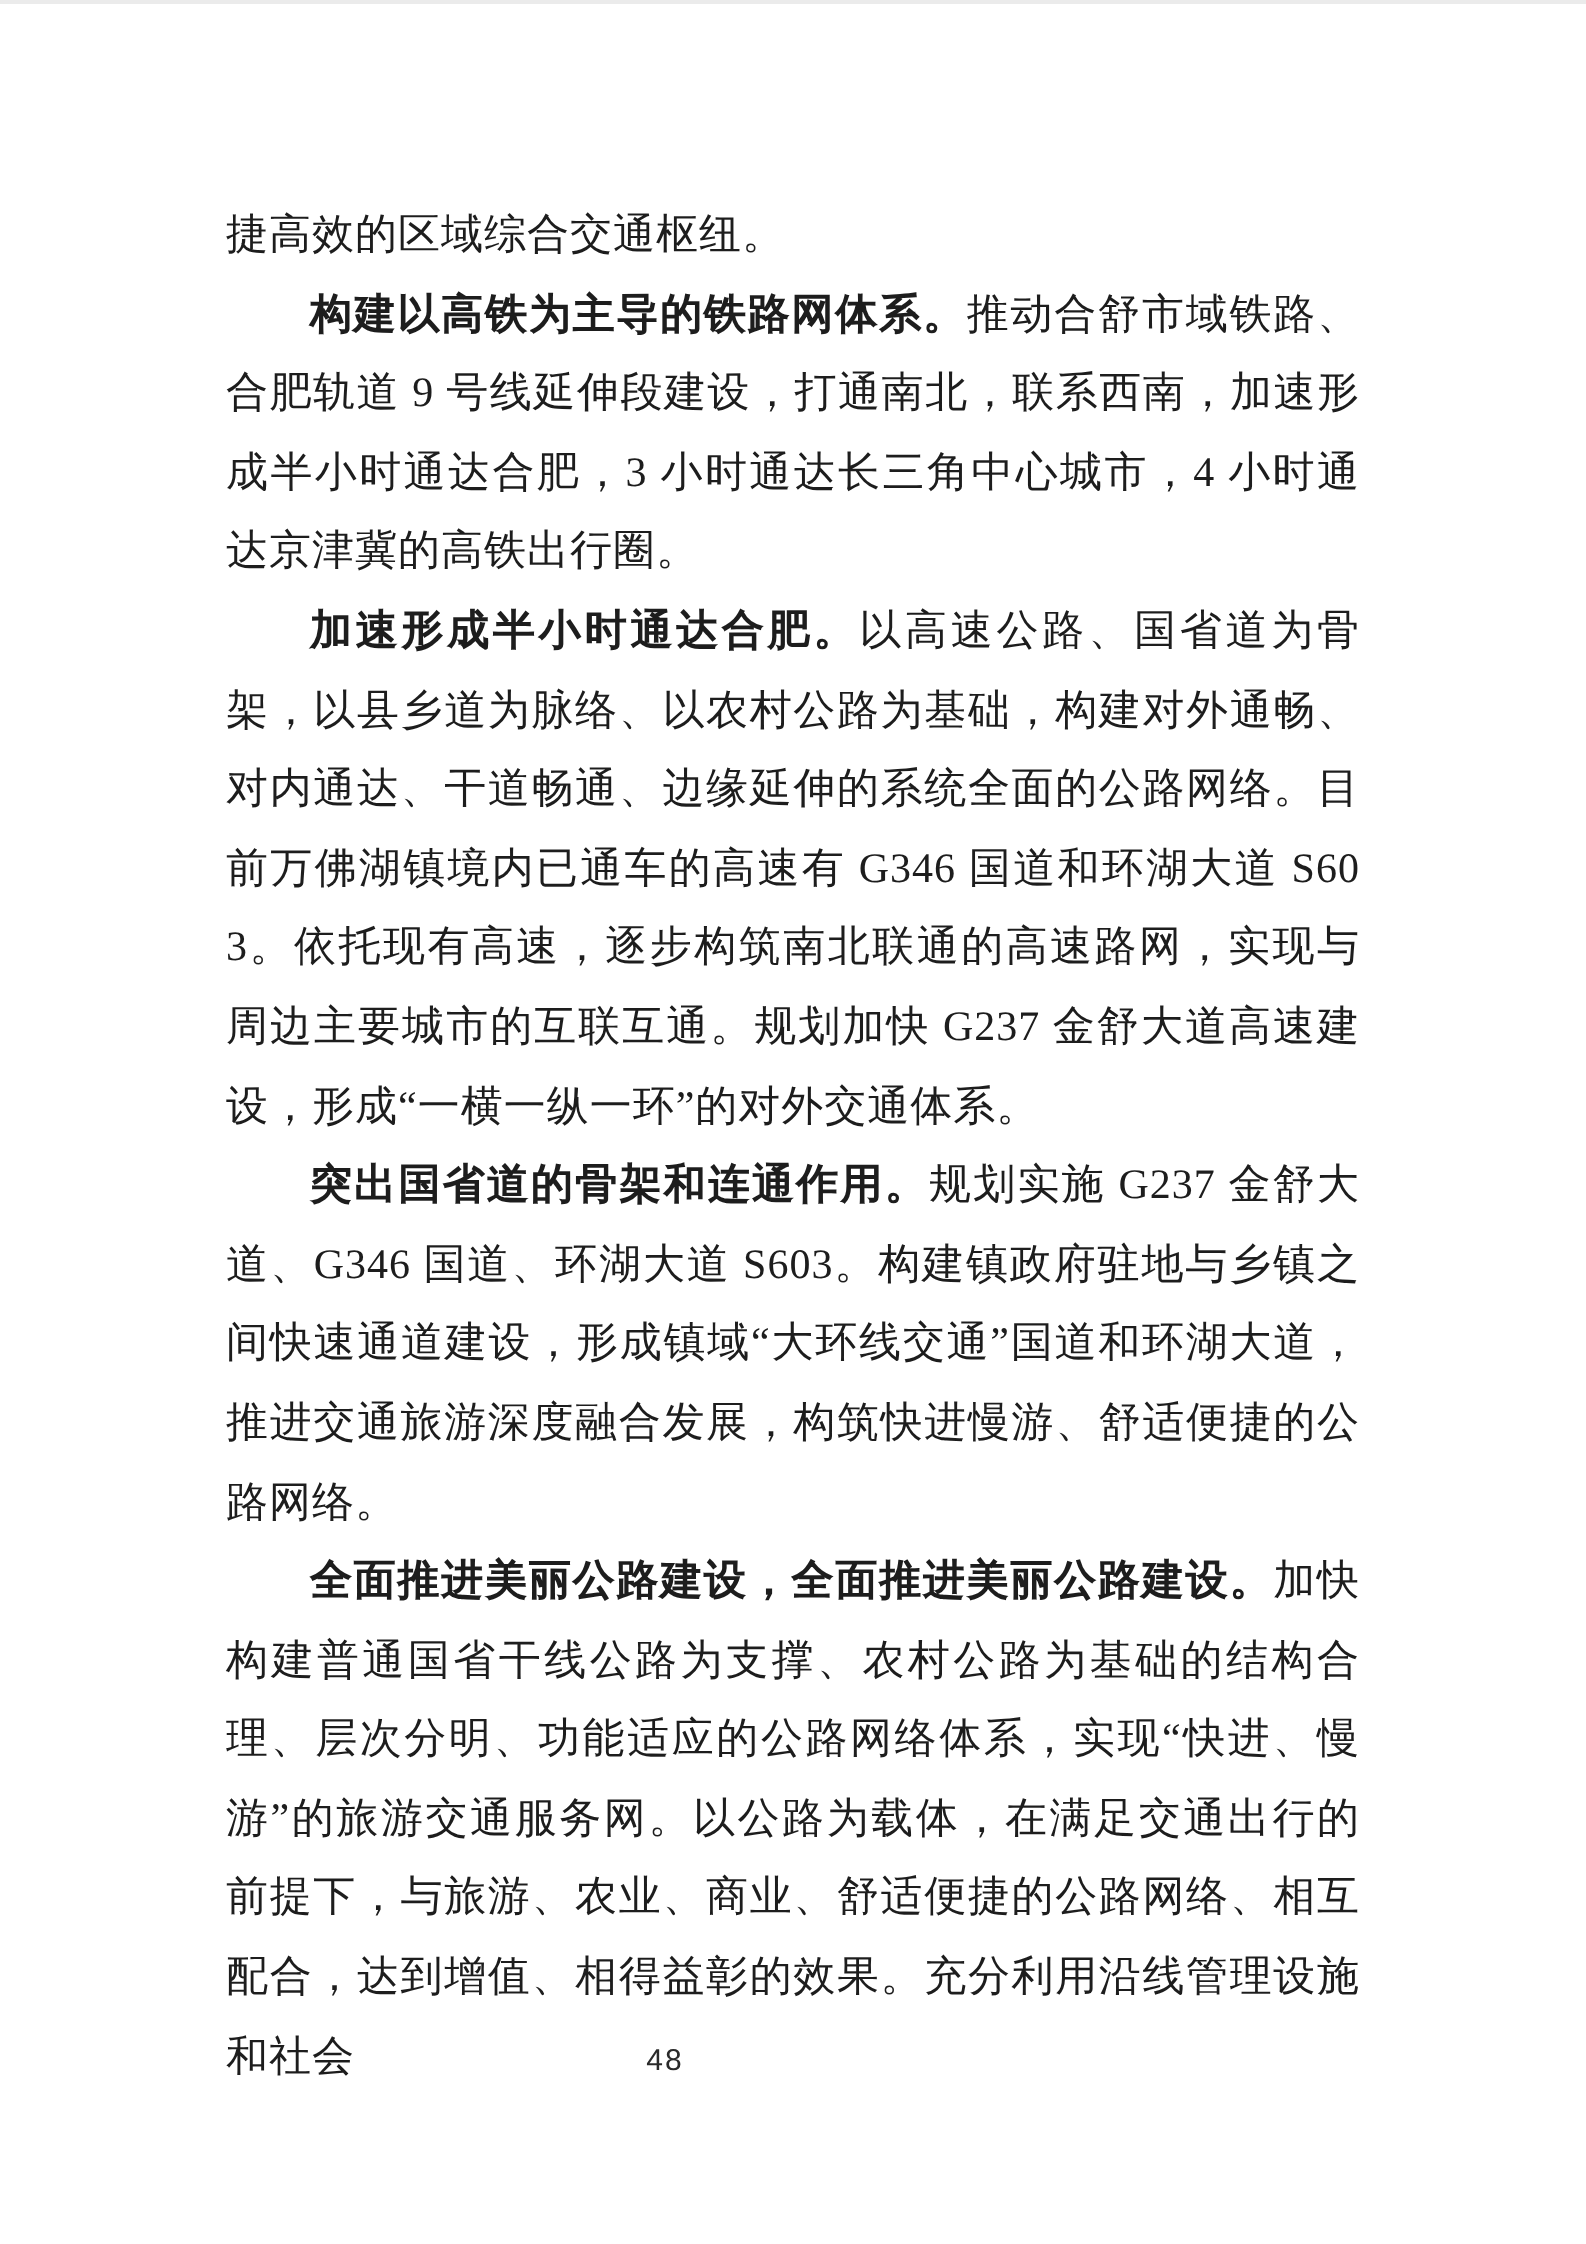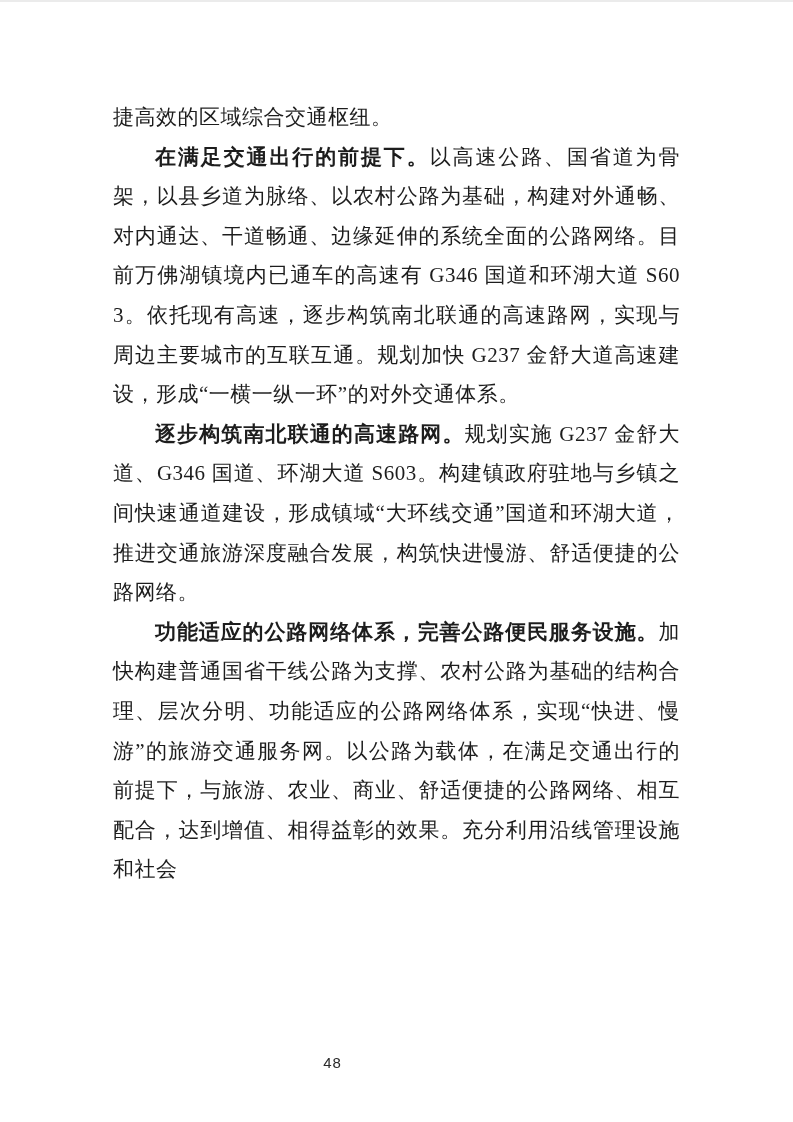--- a/index.html
+++ b/index.html
@@ -47,44 +47,45 @@
   }
   .para.continuation {
     text-indent: 0;
   }
   .para .lead {
     font-weight: 700;
   }
   .page-footer {
     position: absolute;
     left: 0;
-    top: 1054px;
+    top: 1022px;
     width: 665px;
     text-align: center;
   }
   .page-number {
     font-size: 15px;
     color: #2a2a2a;
     font-family: "Liberation Sans", "DejaVu Sans", sans-serif;
     letter-spacing: 1px;
   }
 </style>
 </head>
 <body>
 
 <div class="page">
   <div class="scan-edge"></div>
 
   <main class="text-block">
     <p class="para continuation"><span class="lead"></span><span>捷高效的区域综合交通枢纽。</span></p>
 
+    <p class="para"><span class="lead">构建以高铁为主导的铁路网体系。</span><span>推动合舒市域铁路、合肥轨道 9 号线延伸段建设，打通南北，联系西南，加速形成半小时通达合肥，3 小时通达长三角中心城市，4 小时通达京津冀的高铁出行圈。</span></p>
 
-    <p class="para"><span class="lead">在满足交通出行的前提下。</span><span>以高速公路、国省道为骨架，以县乡道为脉络、以农村公路为基础，构建对外通畅、对内通达、干道畅通、边缘延伸的系统全面的公路网络。目前万佛湖镇境内已通车的高速有 G346 国道和环湖大道 S603。依托现有高速，逐步构筑南北联通的高速路网，实现与周边主要城市的互联互通。规划加快 G237 金舒大道高速建设，形成“一横一纵一环”的对外交通体系。</span></p>
+    <p class="para"><span class="lead">加速形成半小时通达合肥。</span><span>以高速公路、国省道为骨架，以县乡道为脉络、以农村公路为基础，构建对外通畅、对内通达、干道畅通、边缘延伸的系统全面的公路网络。目前万佛湖镇境内已通车的高速有 G346 国道和环湖大道 S603。依托现有高速，逐步构筑南北联通的高速路网，实现与周边主要城市的互联互通。规划加快 G237 金舒大道高速建设，形成“一横一纵一环”的对外交通体系。</span></p>
 
-    <p class="para"><span class="lead">逐步构筑南北联通的高速路网。</span><span>规划实施 G237 金舒大道、G346 国道、环湖大道 S603。构建镇政府驻地与乡镇之间快速通道建设，形成镇域“大环线交通”国道和环湖大道，推进交通旅游深度融合发展，构筑快进慢游、舒适便捷的公路网络。</span></p>
+    <p class="para"><span class="lead">突出国省道的骨架和连通作用。</span><span>规划实施 G237 金舒大道、G346 国道、环湖大道 S603。构建镇政府驻地与乡镇之间快速通道建设，形成镇域“大环线交通”国道和环湖大道，推进交通旅游深度融合发展，构筑快进慢游、舒适便捷的公路网络。</span></p>
 
-    <p class="para"><span class="lead">功能适应的公路网络体系，完善公路便民服务设施。</span><span>加快构建普通国省干线公路为支撑、农村公路为基础的结构合理、层次分明、功能适应的公路网络体系，实现“快进、慢游”的旅游交通服务网。以公路为载体，在满足交通出行的前提下，与旅游、农业、商业、舒适便捷的公路网络、相互配合，达到增值、相得益彰的效果。充分利用沿线管理设施和社会</span></p>
+    <p class="para"><span class="lead">全面推进美丽公路建设，全面推进美丽公路建设。</span><span>加快构建普通国省干线公路为支撑、农村公路为基础的结构合理、层次分明、功能适应的公路网络体系，实现“快进、慢游”的旅游交通服务网。以公路为载体，在满足交通出行的前提下，与旅游、农业、商业、舒适便捷的公路网络、相互配合，达到增值、相得益彰的效果。充分利用沿线管理设施和社会</span></p>
   </main>
 
   <footer class="page-footer">
     <span class="page-number">48</span>
   </footer>
 </div>
 
 </body></html>

